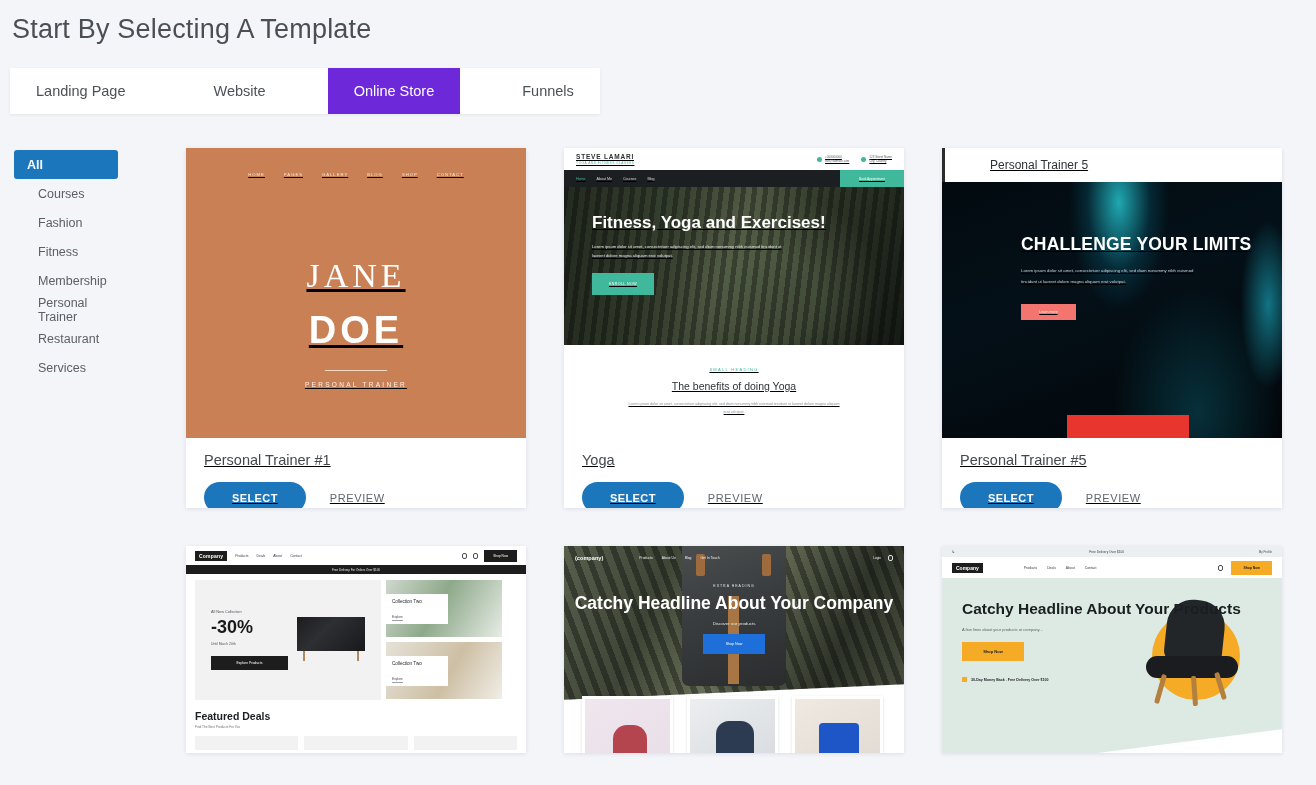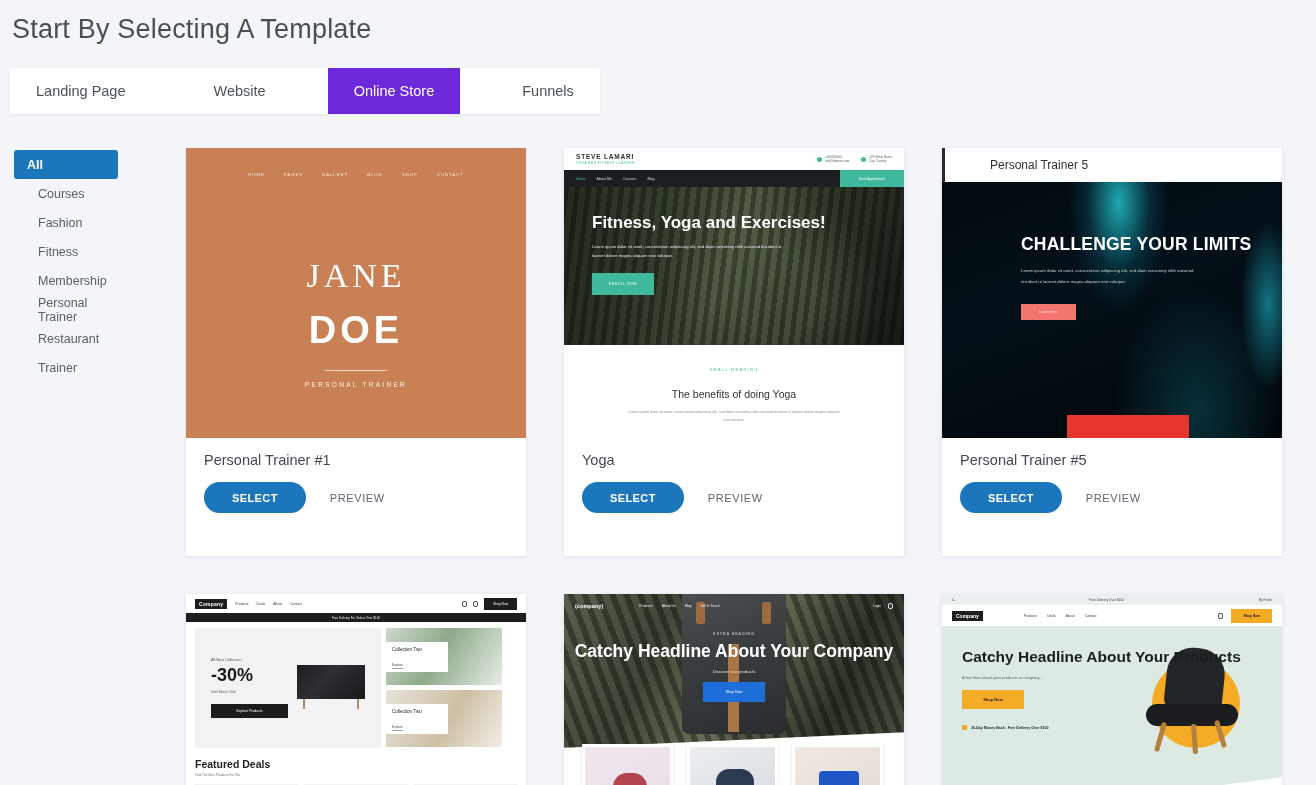--- a/index.html
+++ b/index.html
@@ -49,21 +49,21 @@
     width: 1110px;
     display: grid;
     grid-template-columns: repeat(3, 340px);
     gap: 38px 38px;
   }
   .card {
     background: #fff; width: 340px;
     box-shadow: 0 1px 4px rgba(20,30,60,.10);
     overflow: hidden; position: relative;
   }
-  .card.tall { height: 408px; }
+  .card.tall { height: 360px; text-decoration: underline; }
   .card.bottom { height: 207px; }
   .thumb { width: 340px; height: 290px; position: relative; overflow: hidden; }
   .card.bottom .thumb { height: 207px; }
   .meta { padding: 14px 18px 0 18px; }
   .meta-title { font-size: 14.5px; color: #43484e; font-weight: 400; }
   .actions { display: flex; align-items: center; margin-top: 14px; }
   .btn-select {
     background: #1b76bc; color: #fff; border: none; border-radius: 24px;
     padding: 0 28px; height: 31px; font-size: 11px; font-weight: 700;
     letter-spacing: .4px; cursor: pointer; font-family: inherit;
@@ -109,21 +109,21 @@
       linear-gradient(180deg, rgba(0,0,0,.28), rgba(0,0,0,.42));
     mix-blend-mode: multiply;
   }
   .t2-hero-in { position: relative; z-index: 2; padding: 26px 0 0 28px; }
   .t2-h1 { font-size: 17px; color: #fff; font-weight: 700; line-height: 1.18; }
   .t2-p { font-size: 4.2px; color: #e4e7ea; line-height: 2.1; margin-top: 10px; width: 195px; }
   .t2-enroll { margin-top: 12px; width: 62px; height: 22px; background: #3fb89c; display: flex; align-items: center; justify-content: center; }
   .t2-enroll em { font-size: 3.6px; color: #fff; font-style: normal; letter-spacing: .4px; }
   .t2-bot { padding-top: 22px; text-align: center; }
   .t2-small { font-size: 4px; color: #3fb89c; letter-spacing: 1.3px; }
-  .t2-bh { font-size: 10.5px; color: #2e3338; margin-top: 16px; }
+  .t2-bh { font-size: 10.5px; color: #2e3338; margin-top: 8px; }
   .t2-bp { font-size: 3.6px; color: #8b9298; line-height: 2.2; margin: 9px auto 0; width: 215px; }
 
   
   .t3 { background: #040b10; }
   .t3-bar { height: 34px; background: #fff; display: flex; align-items: center; padding-left: 45px; border-left: 3px solid #2b2b2b; }
   .t3-bar span { font-size: 12px; color: #2d3237; }
   .t3-hero {
     height: 256px; position: relative; overflow: hidden;
     background:
       radial-gradient(ellipse 70px 150px at 52% 8%, rgba(40,220,230,.75) 0%, rgba(10,120,150,.25) 45%, transparent 72%),
@@ -259,21 +259,21 @@
   </div>
 
   <nav class="sidebar">
     <div class="cat active">All</div>
     <div class="cat">Courses</div>
     <div class="cat">Fashion</div>
     <div class="cat">Fitness</div>
     <div class="cat">Membership</div>
     <div class="cat">Personal Trainer</div>
     <div class="cat">Restaurant</div>
-    <div class="cat">Trainer</div>
+    <div class="cat">Services</div>
   </nav>
 
   <div class="grid">
 
     <div class="card tall">
       <div class="thumb t1">
         <div class="t1-nav">
           <span>HOME</span>
           <span>PAGES</span>
           <span>GALLERY</span>

